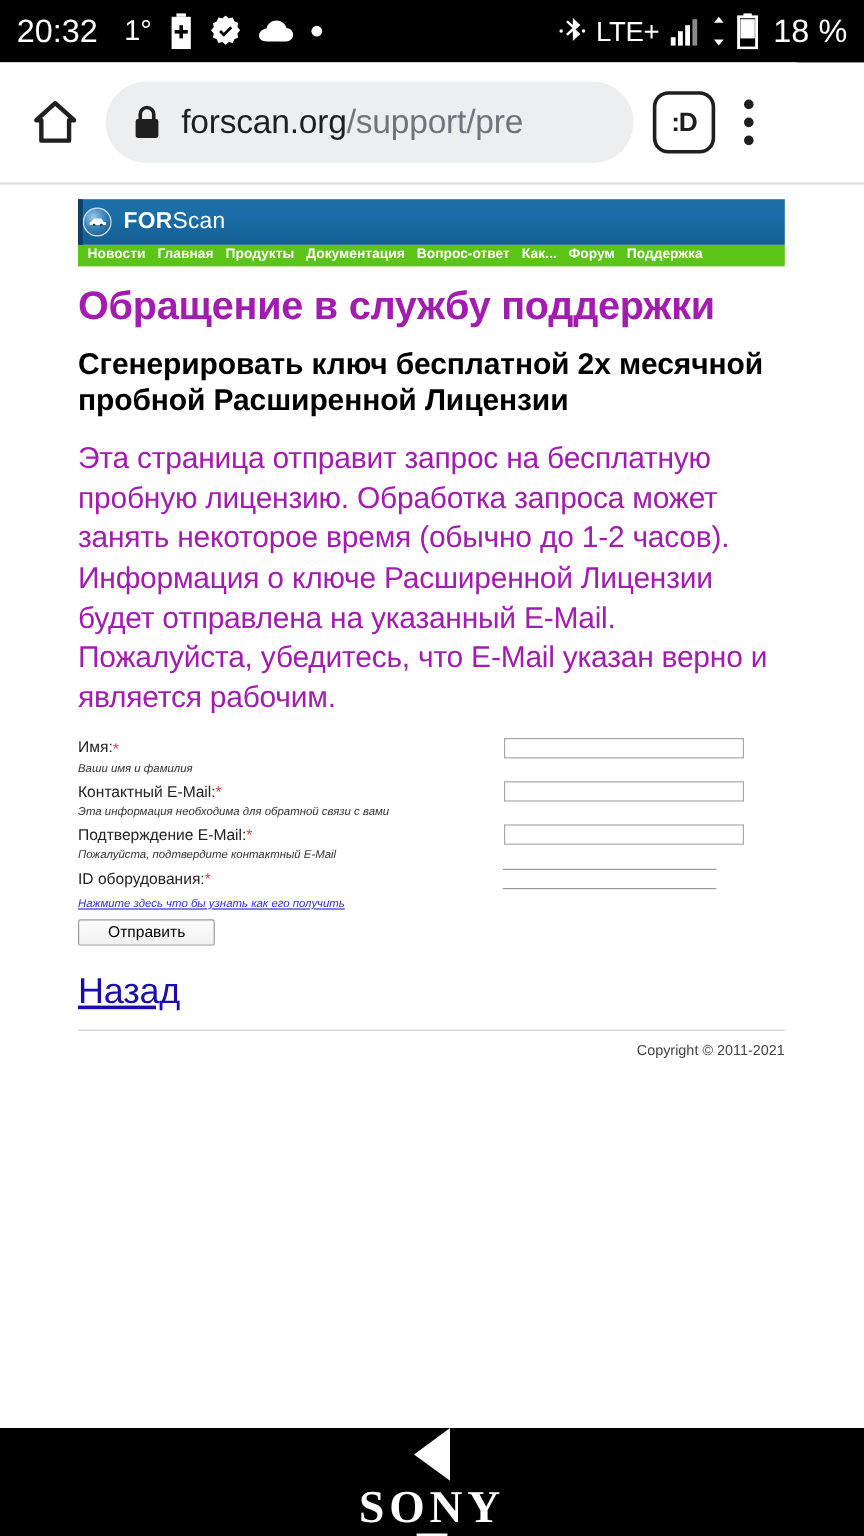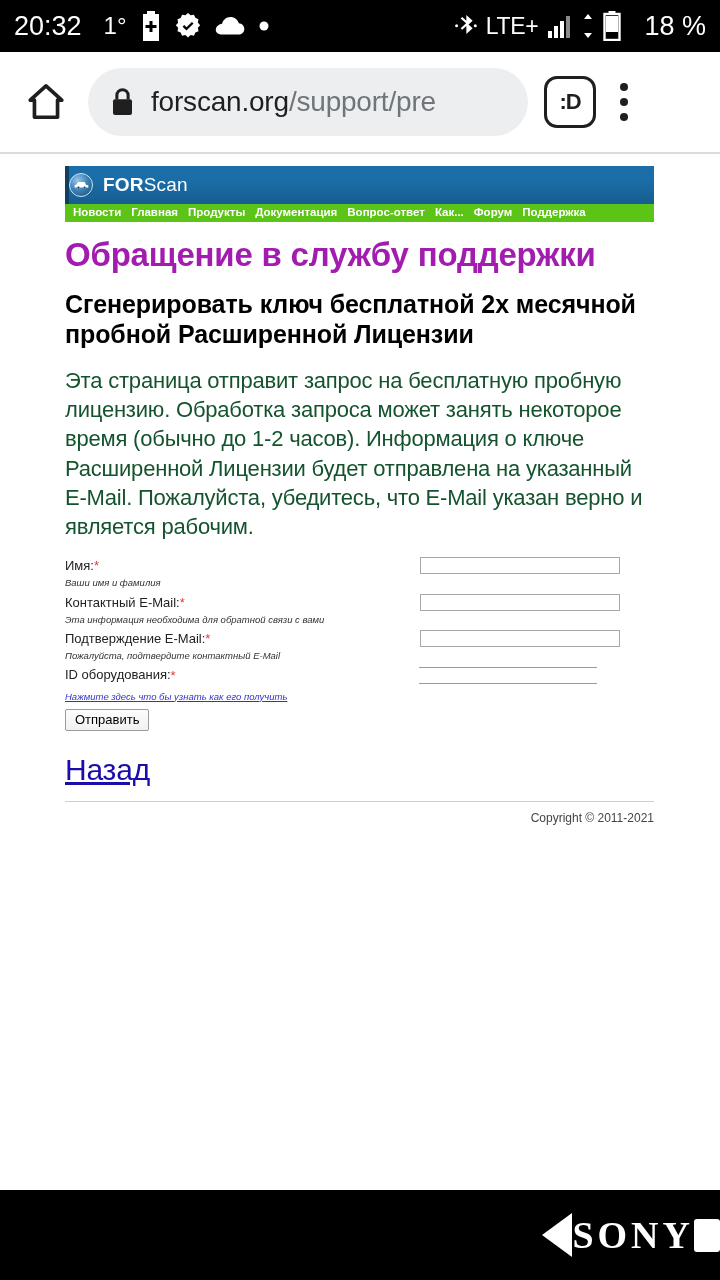--- a/index.html
+++ b/index.html
@@ -17,21 +17,21 @@
     position: absolute; top:0; left:0; width:720px; height:52px;
     background:#000; color:#fff;
     display:flex; align-items:center; padding:0 14px;
   }
   .sb-clock { font-size:27px; letter-spacing:0px; font-weight:400; line-height:1; }
   .sb-left-icons { display:flex; align-items:center; gap:14px; margin-left:22px; }
   .sb-temp { font-size:24px; line-height:1; }
   .sb-spacer { flex:1 1 auto; }
   .sb-right { display:flex; align-items:center; gap:9px; }
   .sb-lte { font-size:23px; letter-spacing:-0.3px; line-height:1; }
-  .sb-batt-pct { font-size:27px; line-height:1; margin-left:14px; }
+  .sb-batt-pct { font-size:27px; line-height:1; margin-left:3px; }
   .ico { display:inline-block; line-height:0; }
 
   
   .toolbar {
     position:absolute; top:52px; left:0; width:664px; height:100px;
     background:#ffffff; display:flex; align-items:center; padding:0 12px;
   }
   .home-btn { width:68px; height:68px; display:flex; align-items:center; justify-content:center; }
   .urlbar {
     flex:1 1 auto; height:68px; background:#eceef0; border-radius:34px;
@@ -102,21 +102,21 @@
 
   h1.page-title {
     font-size:33px; font-weight:700; color:#a21caf; line-height:1.18;
     letter-spacing:-0.2px; margin-bottom:14px;
   }
   h2.page-subtitle {
     font-size:25px; font-weight:700; color:#000; line-height:1.22;
     margin-bottom:16px; letter-spacing:-0.1px;
   }
   p.intro {
-    font-size:22px; color:#14532d; line-height:1.33; letter-spacing:-0.2px;
+    font-size:25px; color:#a21caf; line-height:1.33; letter-spacing:-0.2px;
     margin-bottom:16px;
   }
 
   
   .form { margin-top:4px; }
   .frow { display:flex; align-items:center; margin-bottom:2px; }
   .flabel { font-size:13px; color:#222; white-space:nowrap; line-height:1.2; }
   .req { color:#e8363d; font-size:13px; }
   .finput {
     border:1px solid #a8a8a8; background:#fff; height:17px;
@@ -132,39 +132,39 @@
   }
   .flink {
     font-size:9.5px; font-style:italic; color:#3333cc; text-decoration:underline;
     display:inline-block; margin: 3px 0 7px 0;
   }
   .submit-btn {
     font-family:"Liberation Sans", sans-serif;
     font-size:13px; color:#000;
     background: linear-gradient(to bottom,#fdfdfd 0%, #f1f1f1 100%);
     border:1px solid #9a9a9a; border-radius:2px;
-    padding:3px 9px; line-height:1.1;
+    padding:3px 24px; line-height:1.1;
   }
 
   a.back-link {
     display:inline-block; margin-top:22px;
     font-size:30px; color:#1a0dab; text-decoration:underline;
     letter-spacing:-0.2px;
   }
   .footer-rule {
     margin-top:14px; border-top:1px solid #cfcfcf; height:1px; width:100%;
   }
   .copyright {
     text-align:right; font-size:12px; color:#444; margin-top:9px;
   }
 
   
   .navbar {
     position:absolute; bottom:0; left:0; width:720px; height:90px;
-    background:#000; display:flex; align-items:center; justify-content:flex-end;
+    background:#000; display:flex; align-items:center; justify-content:flex-start;flex-direction:column;
   }
   .nav-back { width:0;height:0; border-top:22px solid transparent; border-bottom:22px solid transparent; border-right:30px solid #fff; }
   .nav-sony { color:#fff; font-family:"Liberation Serif", serif; font-size:38px; font-weight:700; letter-spacing:4px; }
   .nav-recent { width:26px; height:33px; background:#fff; border-radius:3px; }
 </style>
 </head>
 <body>
 
 <div id="screen">
 

